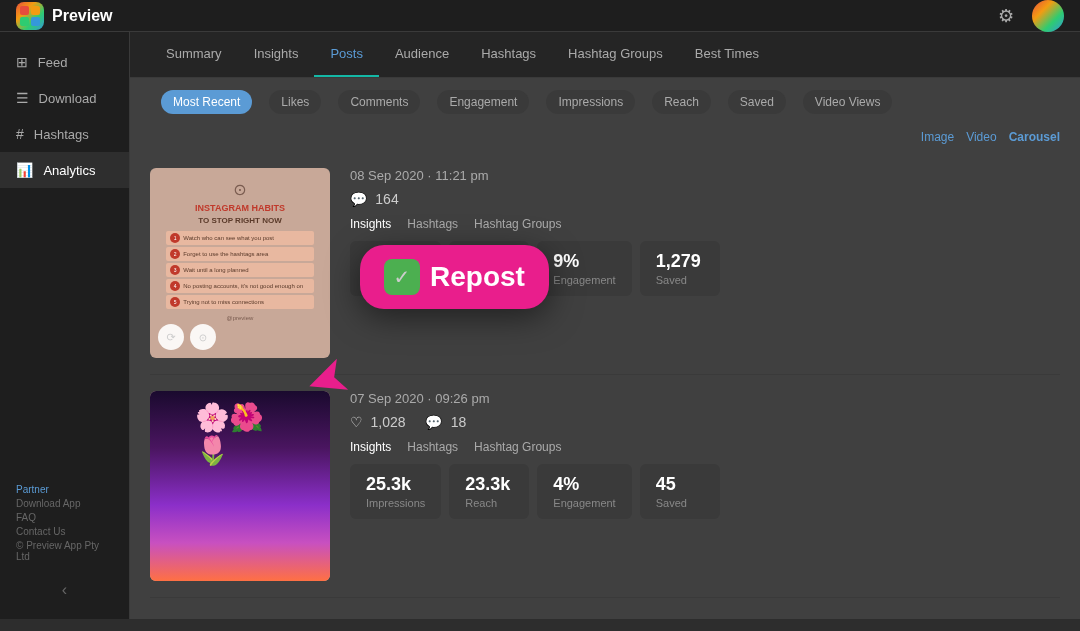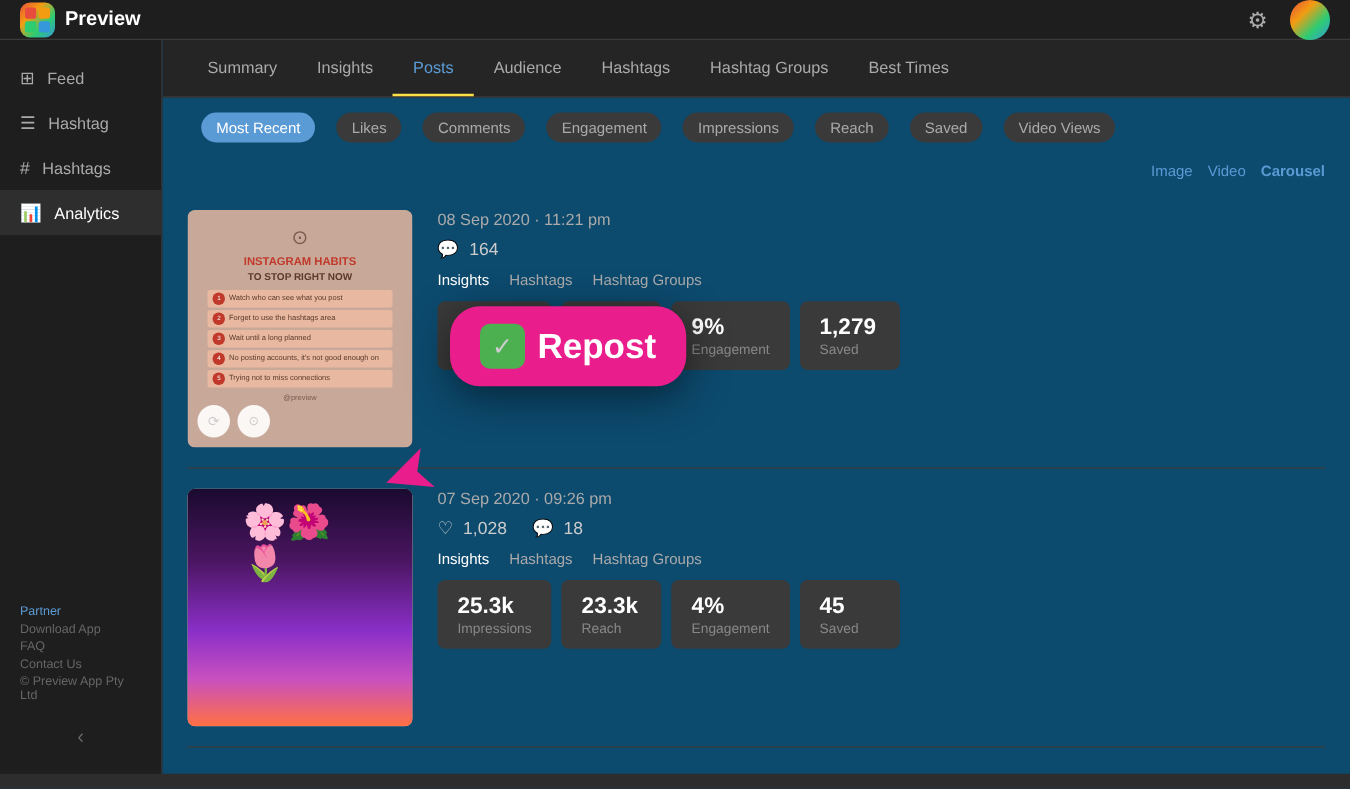--- a/index.html
+++ b/index.html
@@ -28,26 +28,26 @@
     .sidebar-item { display: flex; align-items: center; gap: 10px; padding: 10px 16px; color: #aaa; font-size: 13px; cursor: pointer; }
     .sidebar-item.active { background: #2e2e2e; color: #fff; }
     .sidebar-icon { font-size: 14px; }
     .sidebar-spacer { flex: 1; }
     .sidebar-footer { padding: 8px 16px; font-size: 10px; color: #666; }
     .sidebar-footer div { margin-bottom: 3px; cursor: pointer; }
     .sidebar-footer .partner { color: #5b9bd5; }
     .sidebar-collapse { display: flex; align-items: center; justify-content: center; padding: 8px; color: #666; cursor: pointer; }
 
     
-    .main { flex: 1; overflow-y: auto; background: #0c4a6e; }
+    .main { flex: 1; overflow-y: auto; background: #404040; }
 
     
     .top-tabs { display: flex; gap: 0; padding: 0 20px; border-bottom: 1px solid #3a3a3a; background: #252525; }
     .top-tab { padding: 14px 16px; font-size: 13px; color: #aaa; cursor: pointer; border-bottom: 2px solid transparent; }
-    .top-tab.active { color: #5b9bd5; border-bottom: 2px solid #fde047; }
+    .top-tab.active { color: #5b9bd5; border-bottom: 2px solid #14b8a6; }
 
     
     .filter-bar { display: flex; align-items: center; padding: 12px 20px; gap: 6px; }
     .filter-btn { padding: 5px 12px; border-radius: 16px; font-size: 12px; cursor: pointer; border: none; background: #3a3a3a; color: #aaa; margin-left: 11px; }
     .filter-btn.active { background: #5b9bd5; color: #fff; }
 
     
     .type-filter { display: flex; justify-content: flex-end; padding: 4px 20px 8px; gap: 12px; font-size: 12px; align-items: center; }
     .type-btn { color: #5b9bd5; cursor: pointer; }
     .type-btn.active { font-weight: 600; }
@@ -118,21 +118,21 @@
 
 <div class="layout">
 
   <div class="sidebar">
     <div class="sidebar-item">
       <span class="sidebar-icon">⊞</span>
       <span>Feed</span>
     </div>
     <div class="sidebar-item">
       <span class="sidebar-icon">☰</span>
-      <span>Hashtag</span>
+      <span>Download</span>
     </div>
     <div class="sidebar-item">
       <span class="sidebar-icon">#</span>
       <span>Hashtags</span>
     </div>
     <div class="sidebar-item active">
       <span class="sidebar-icon">📊</span>
       <span>Analytics</span>
     </div>
     <div class="sidebar-spacer"></div>

